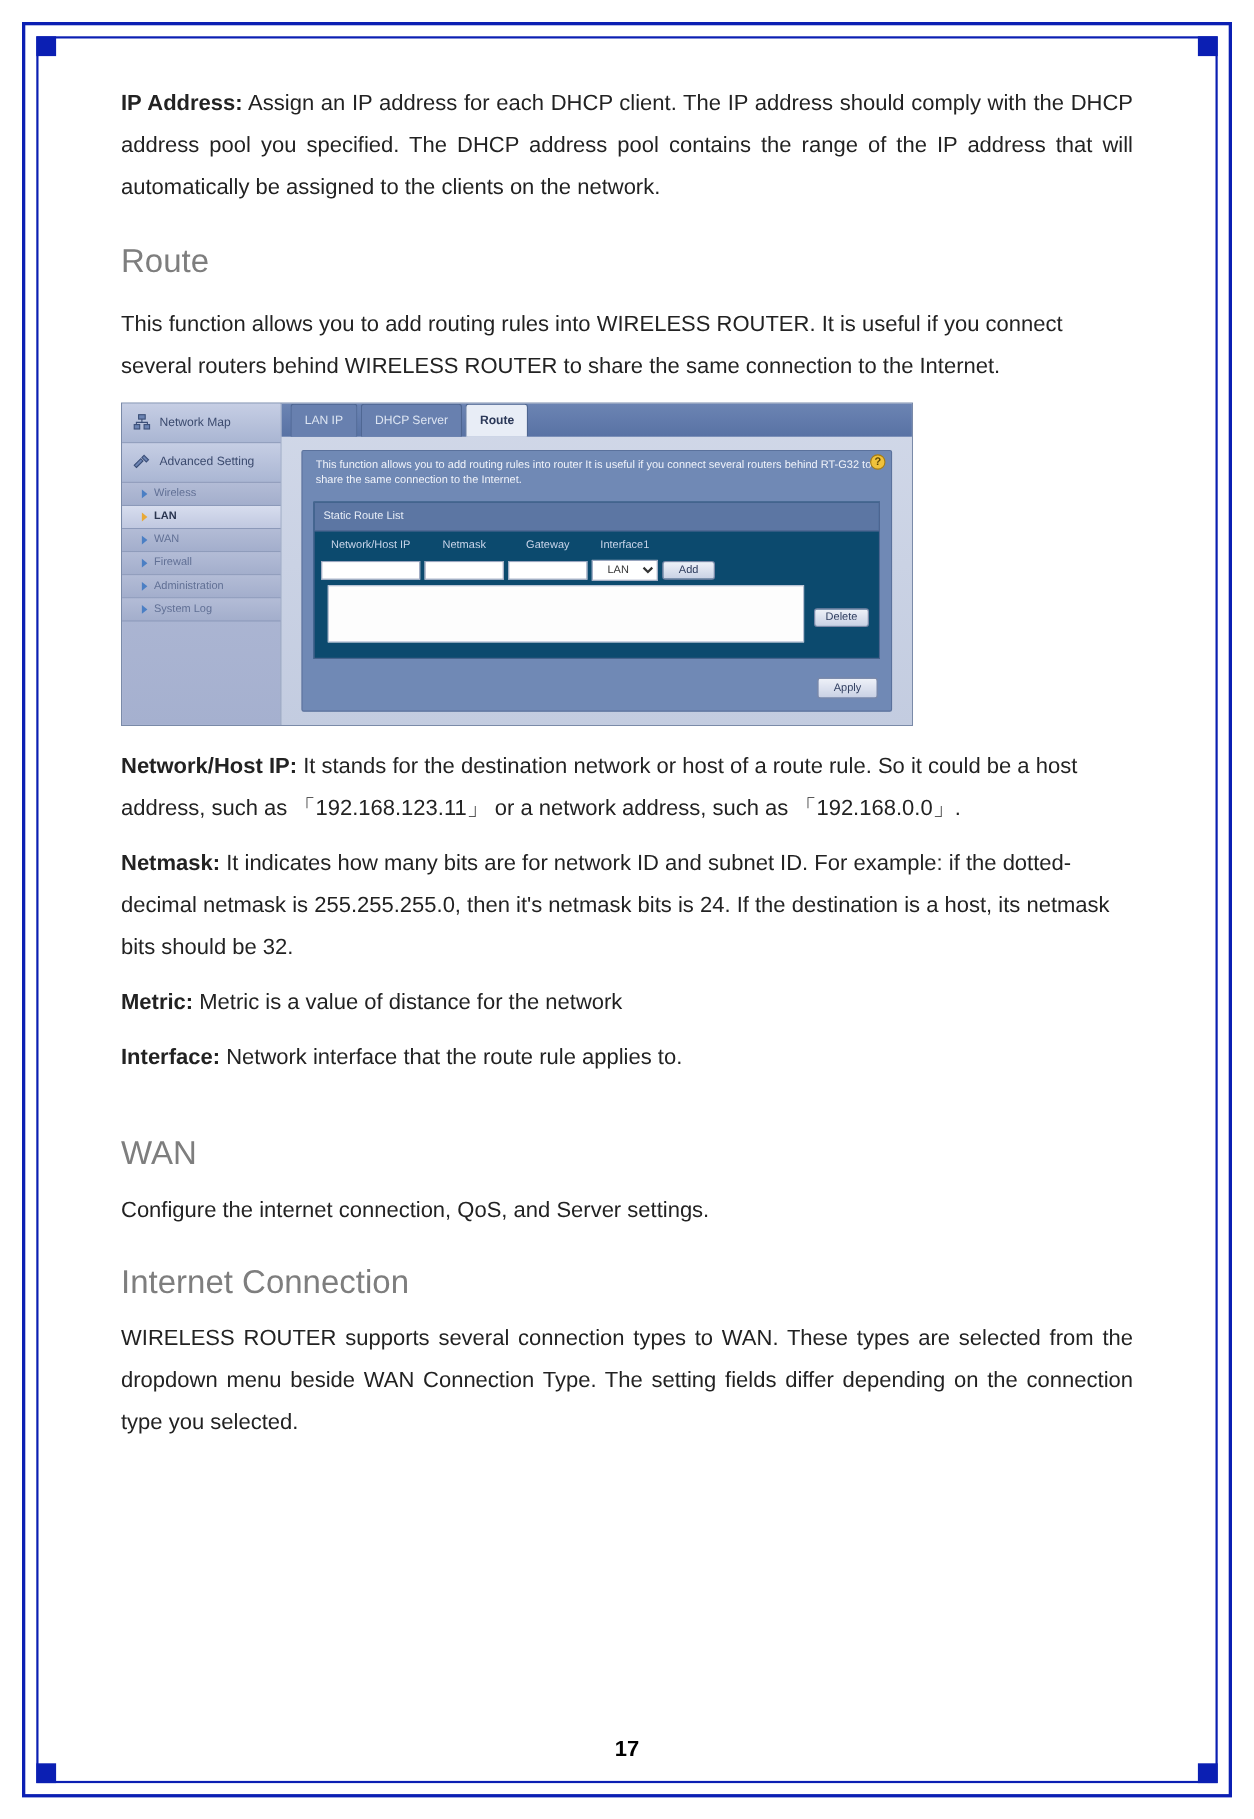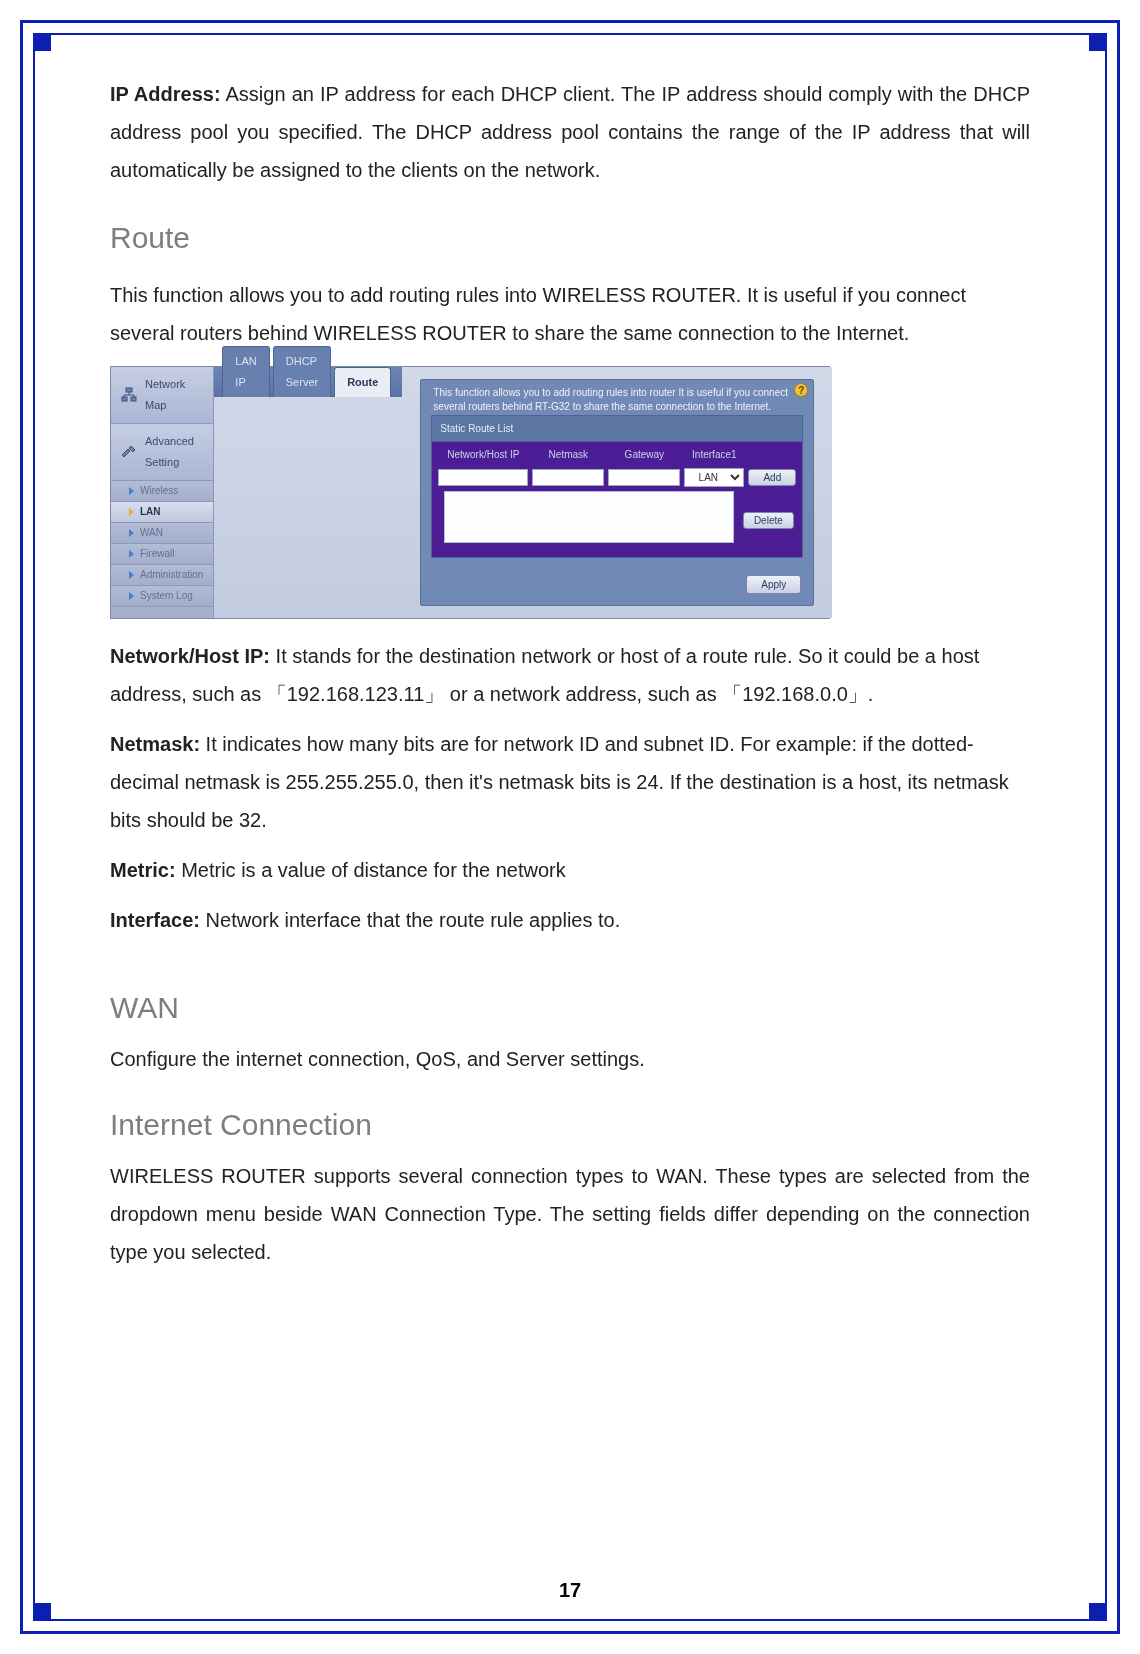--- a/index.html
+++ b/index.html
@@ -105,21 +105,21 @@
     border-top: 4px solid transparent;
     border-bottom: 4px solid transparent;
     border-left: 5px solid #4b7fc4;
   }
   .sb-sub.active .arrow { border-left-color: #e8a937; }
 
   .shot .main {
     flex: 1;
     background: linear-gradient(#d1d8e8, #c3cce0);
     display: flex;
-    flex-direction: row;
+    flex-direction: column;
   }
   .tabbar {
     display: flex;
     align-items: flex-end;
     background: linear-gradient(#6c84b3, #5872a4);
     padding: 5px 8px 0 8px;
     height: 30px;
   }
   .tab {
     padding: 4px 12px;
@@ -171,23 +171,23 @@
     line-height: 13px;
     cursor: pointer;
   }
   .panel-desc {
     padding: 6px 12px 0 12px;
     font-size: 10px;
     color: #f0f3fa;
     line-height: 1.4;
   }
   .route-box {
-    margin: 1px 10px 10px 10px;
+    margin: 12px 10px 10px 10px;
     border: 1px solid #4d6590;
-    background: #4c1d95;
+    background: #0c4a6e;
   }
   .route-box-title {
     background: #5c76a3;
     padding: 3px 8px;
     font-size: 10px;
     color: #e7edf7;
     border-bottom: 1px solid #4d6590;
   }
   .route-grid {
     display: flex;

